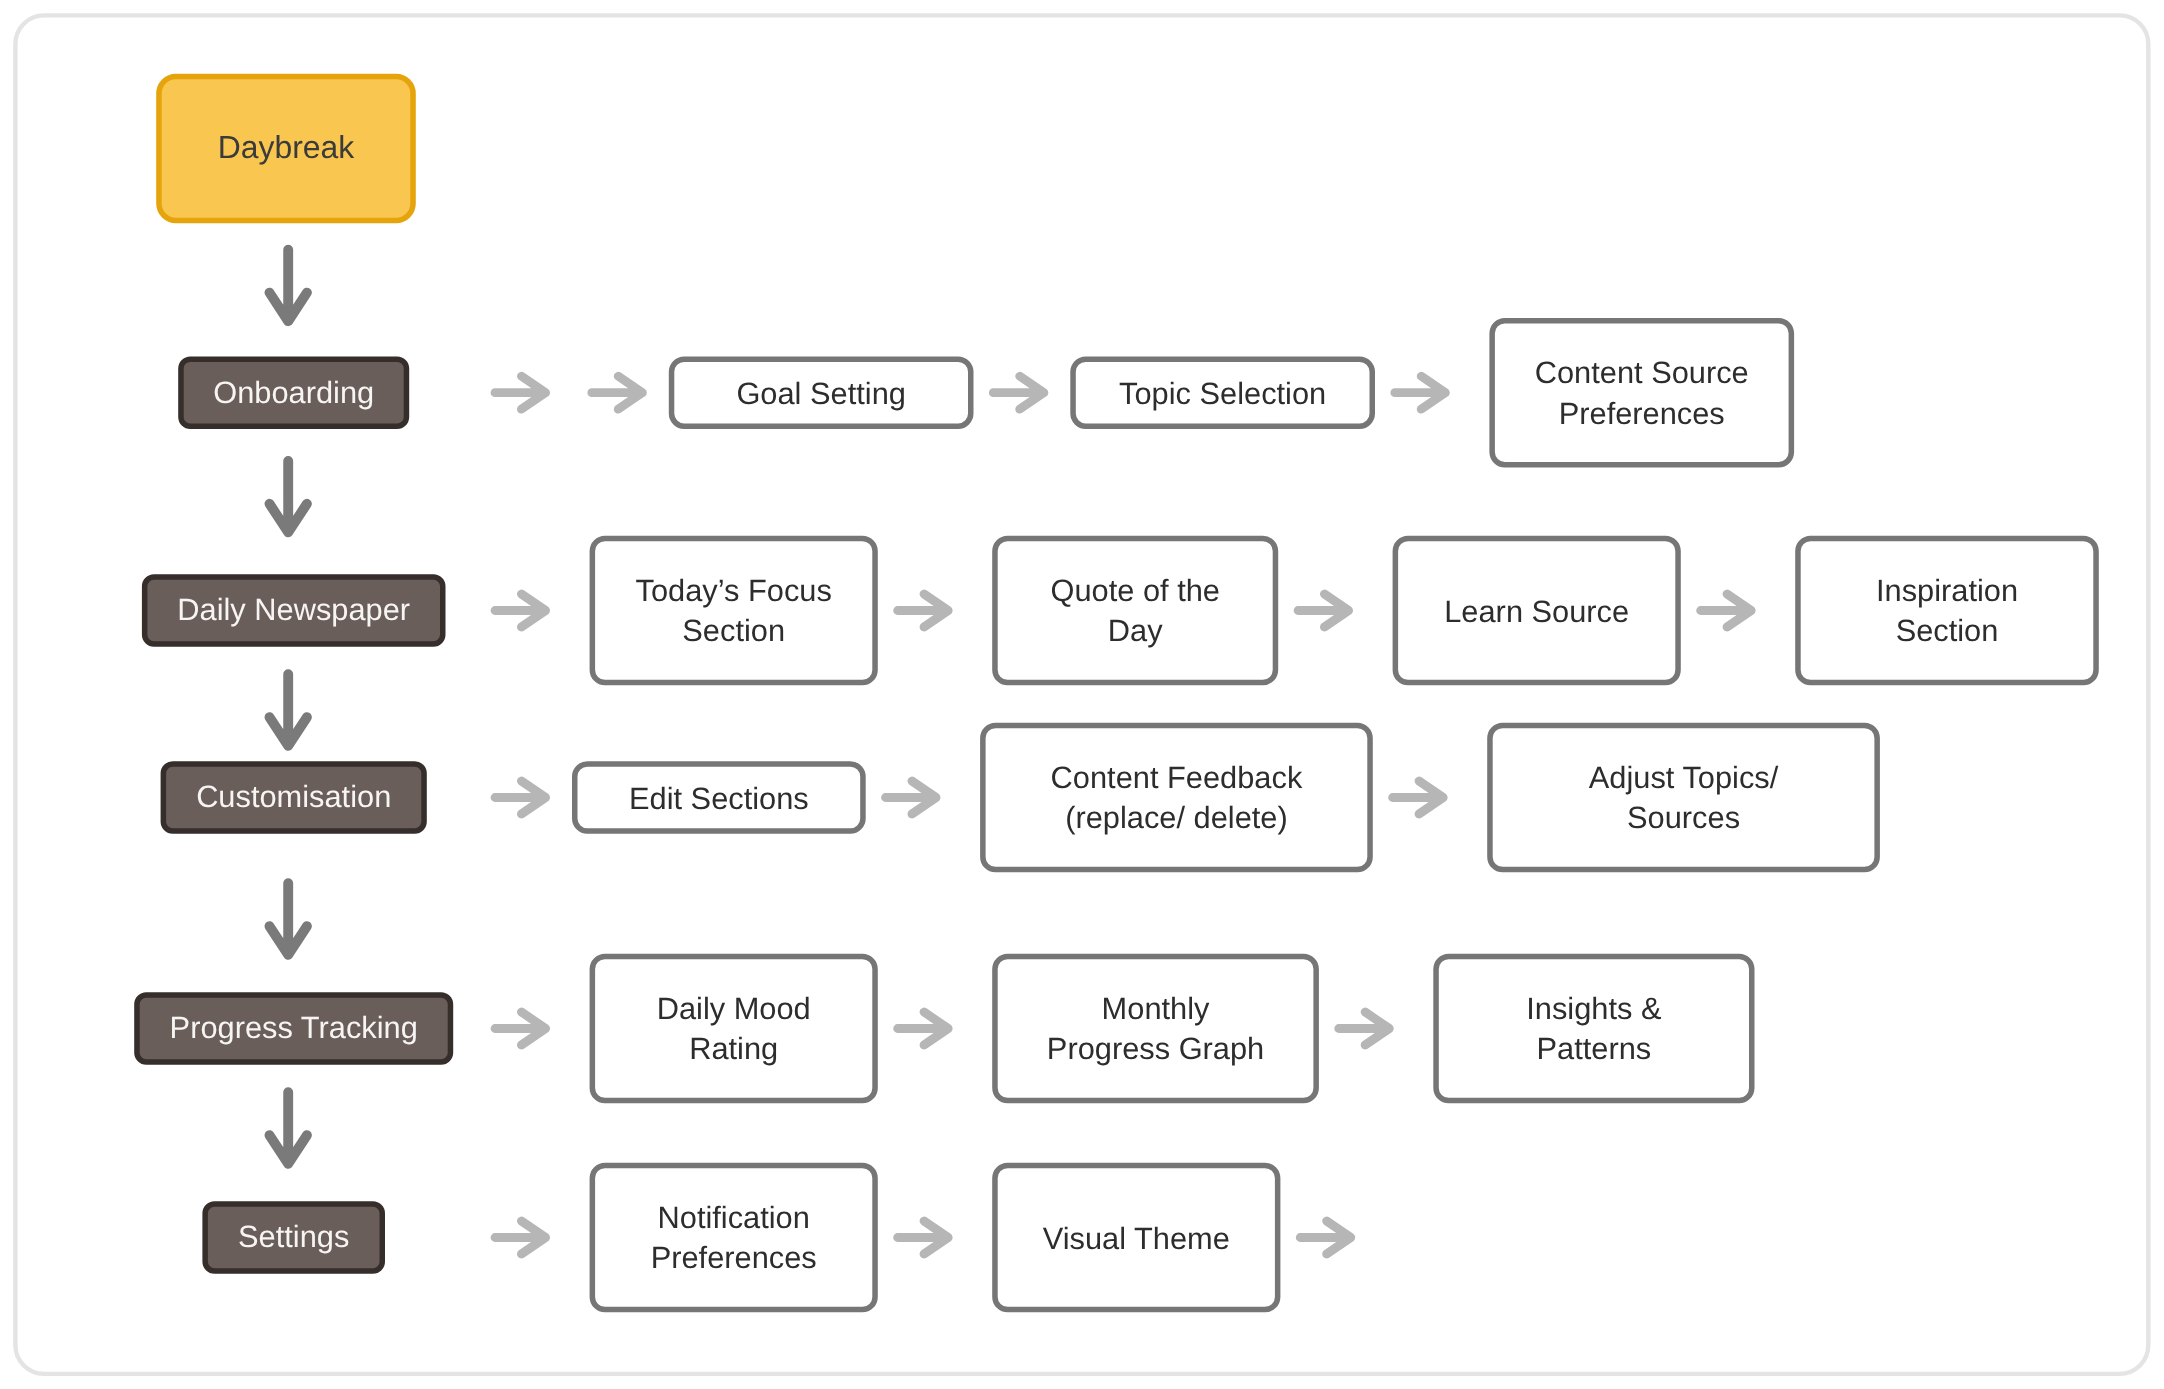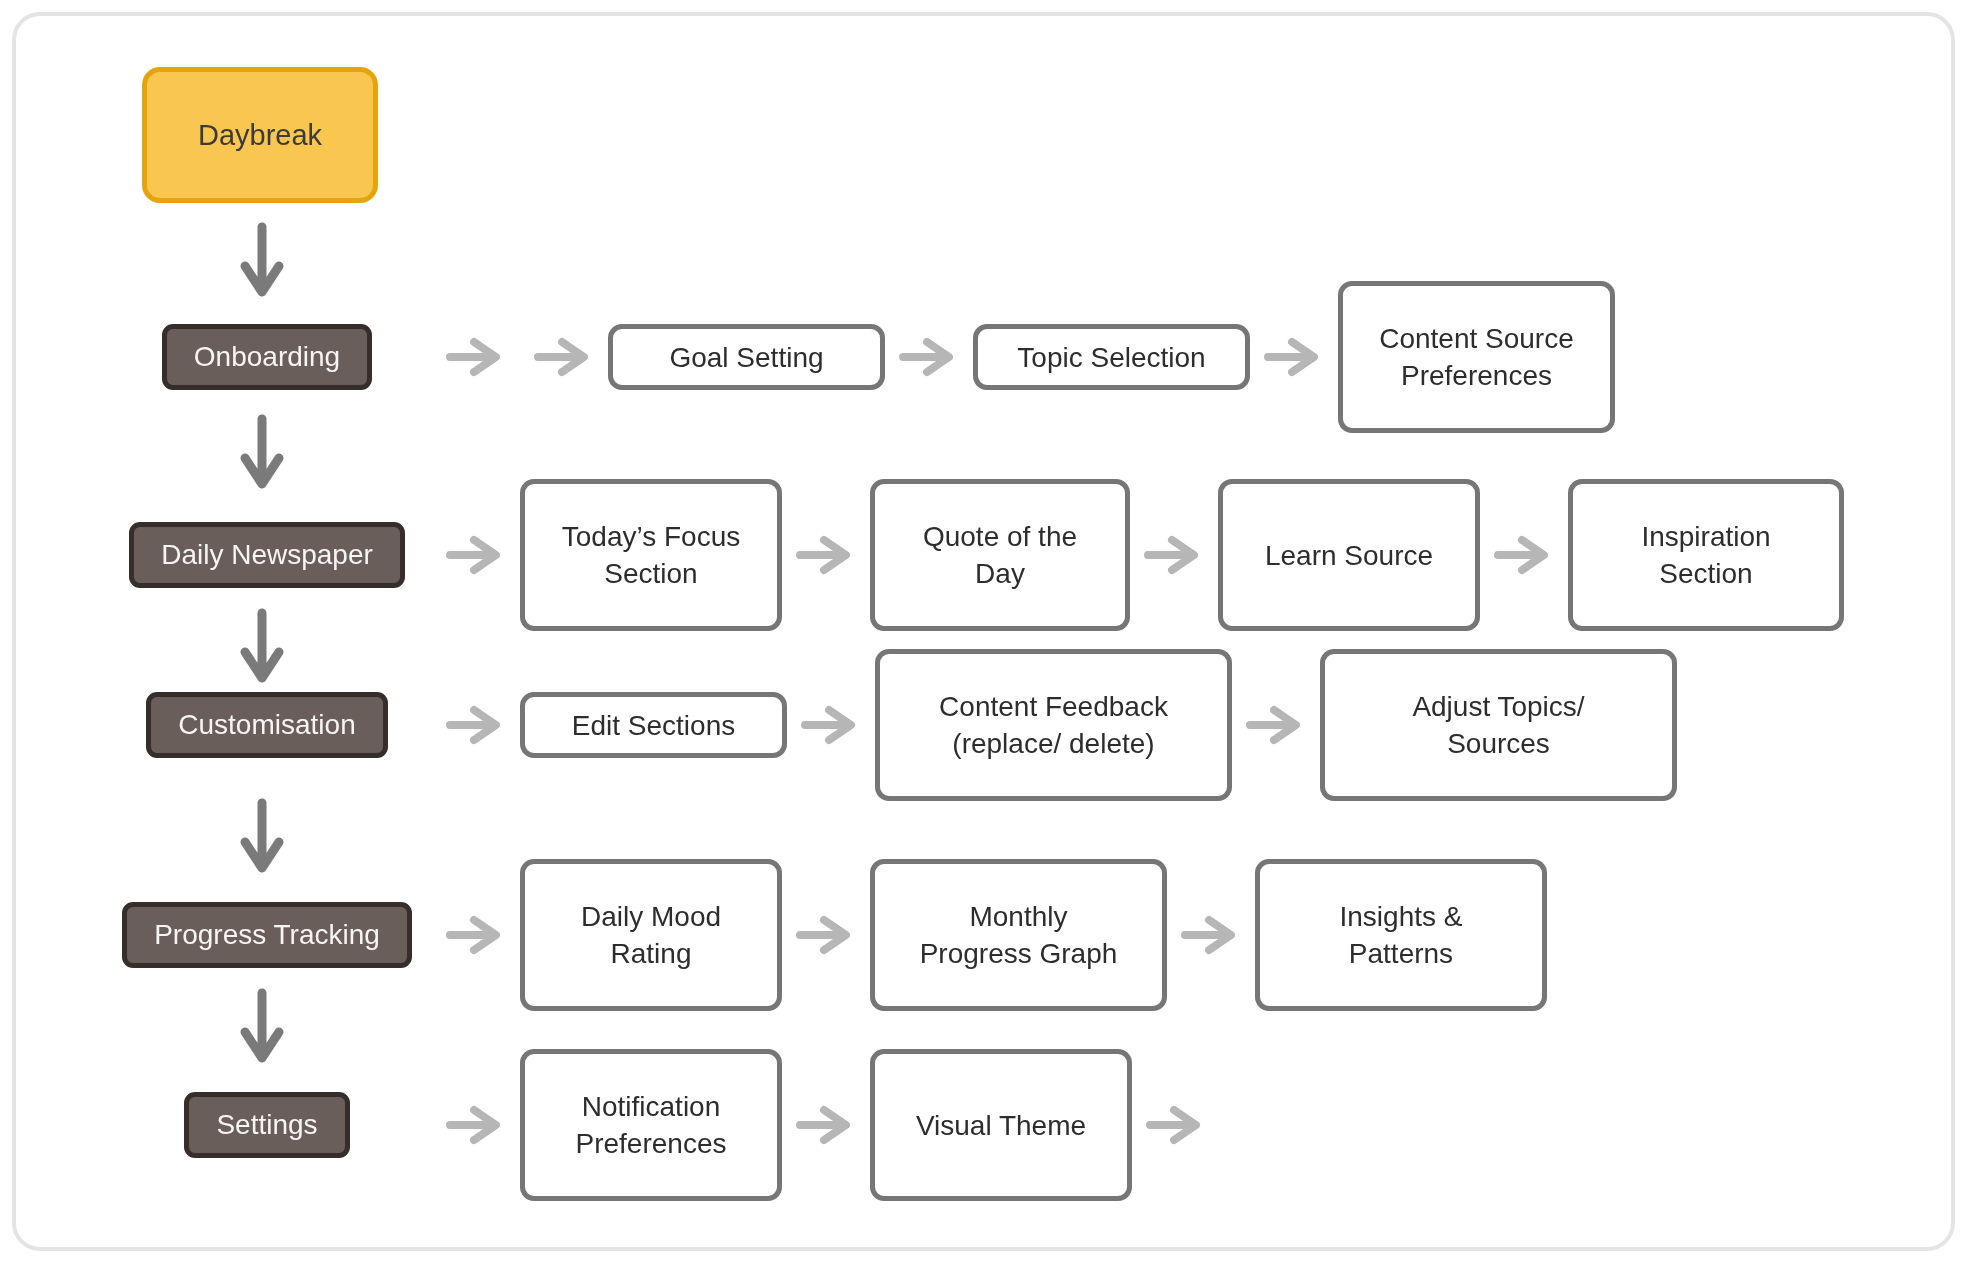--- a/index.html
+++ b/index.html
@@ -45,21 +45,21 @@
     font-size: 28px;
     white-space: nowrap;
   }
   .leaf {
     border: 5px solid #767676;
     color: #2d2d2d;
     font-size: 28px;
     line-height: 37px;
   }
   .leaf.short { height: 66px; }
-  .leaf.tall  { height: 152px; }
+  .leaf.tall  { height: 136px; margin-left: 16px; }
 
   .row {
     position: absolute; left: 0; right: 0;
     height: 136px;
     padding-left: 102px;
     display: flex; align-items: center;
   }
   .cat-cell {
     flex: none; width: 330px;
     display: flex; align-items: center; justify-content: center;

